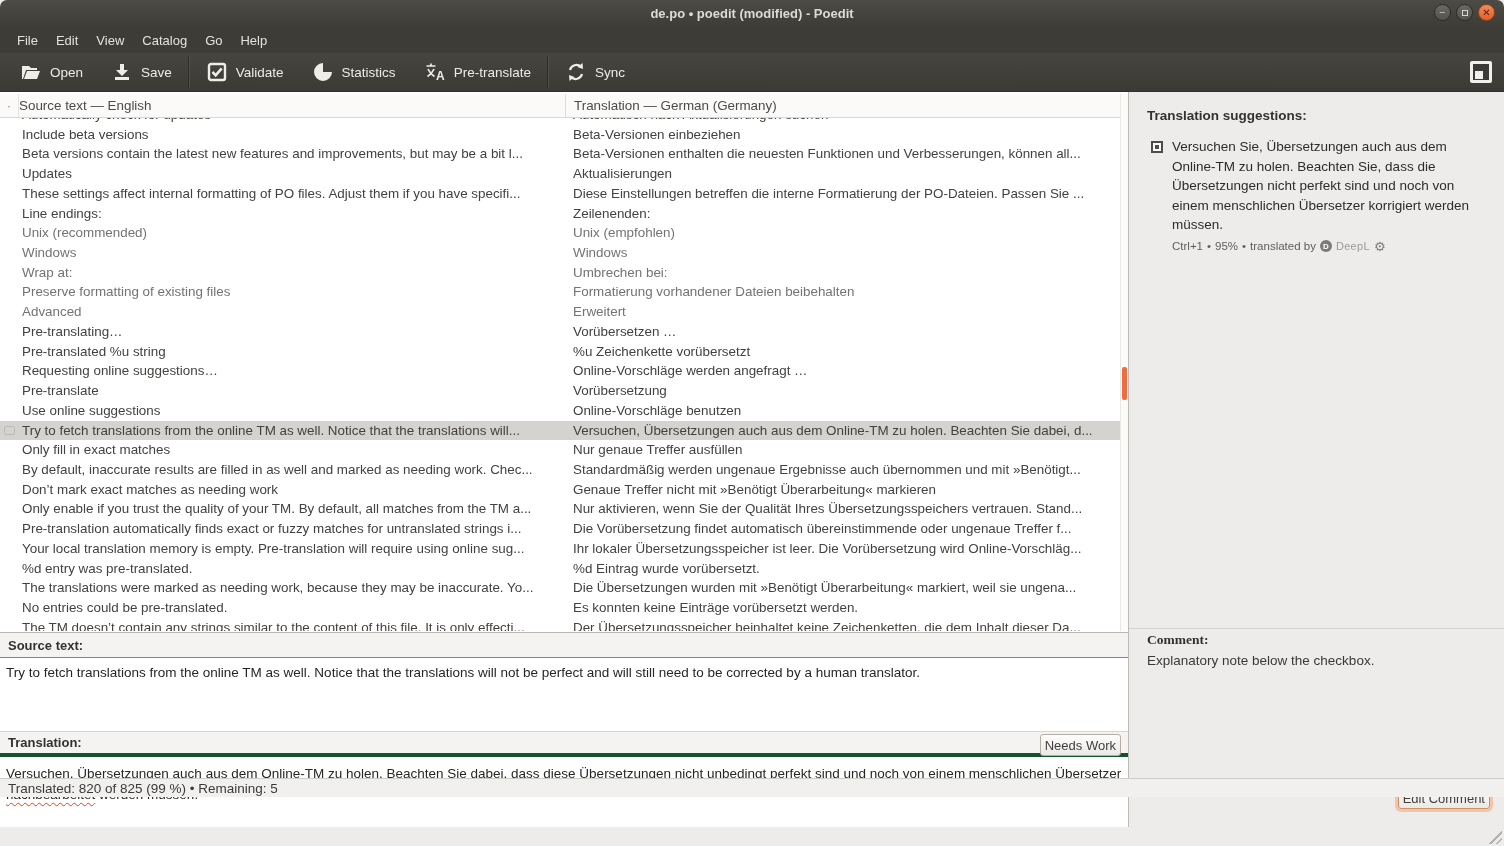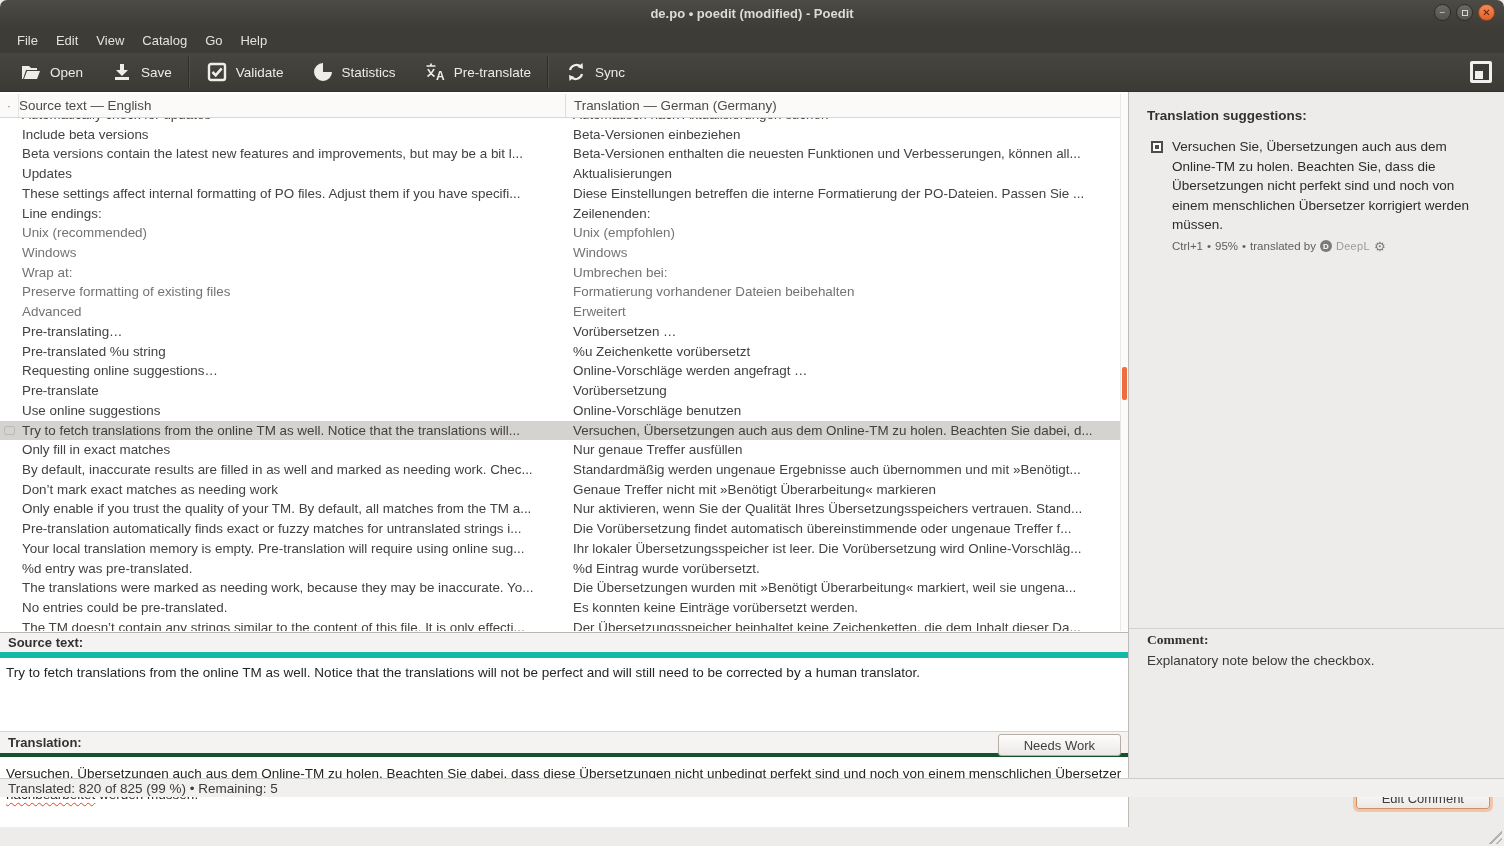--- a/index.html
+++ b/index.html
@@ -48,29 +48,29 @@
   .row.selected { background:#d5d3d0; }
   .cell-marker { width:18px; flex:none; display:flex; align-items:center; justify-content:center; }
   .cell-source { width:547px; flex:none; overflow:hidden; padding-left:4px; }
   .cell-trans { flex:1; overflow:hidden; padding-left:8px; }
 
   .vscroll-track { position:absolute; right:0; top:2px; width:8px; height:537px; background:#fbfbfa; border-left:1px solid #eae8e5; }
   .vscroll-thumb { position:absolute; right:1px; top:273px; width:5px; height:33px; background:#ef6c3f; border-radius:2px; }
 
   .band { position:absolute; left:0; width:1128px; height:26px; background:#f4f3f1; display:flex; align-items:center; padding:0 8px; }
   .band-label { font-weight:bold; font-size:13px; color:#333230; }
-  .src-band { top:540px; border-top:1px solid #b9b7b4; border-bottom:6px solid #14b8a6; }
+  .src-band { top:540px; border-top:1px solid #b9b7b4; border-bottom:1px solid #14b8a6; }
   .src-content { position:absolute; left:0; top:566px; width:1128px; height:73px; background:#fff;
     padding:5px 6px; font-size:13.5px; color:#262624; line-height:20px; }
   .trans-band { top:639px; border-top:1px solid #d7d5d2; border-bottom:4px solid #14532d; }
   .trans-content { position:absolute; left:0; top:665px; width:1128px; height:70px; background:#fff;
     padding:6px; font-size:13.5px; color:#262624; line-height:21px; }
   .wavy { text-decoration:underline; text-decoration-style:wavy; text-decoration-color:#e0442c; text-decoration-thickness:1px; text-underline-offset:3px; }
 
-  .btn { display:inline-flex; align-items:center; justify-content:center; height:22px; padding:0 25px;
+  .btn { display:inline-flex; align-items:center; justify-content:center; height:22px; padding:0 4px;
     font-size:13px; color:#3f3e3b; background:linear-gradient(#fdfdfc,#ebe9e6); border:1px solid #b3ada6; border-radius:3px; }
   .needs-work { position:absolute; right:7px; top:2px; }
   .edit-comment { position:absolute; right:14px; top:695px; box-shadow:0 0 0 3px rgba(242,166,118,.55); border-color:#cf9065; }
 
   .comment-bubble { width:11px; height:9px; border:1px solid #bcbab7; border-radius:2px; position:relative; }
 
   
   .sidebar { position:absolute; left:1128px; top:92px; width:376px; height:735px; background:#edecea; border-left:1px solid #bdbbb8; }
   .sb-title { font-weight:bold; font-size:13.5px; color:#333230; padding:16px 0 0 18px; }
   .suggestion { display:flex; gap:9px; padding:14px 16px 0 22px; }

